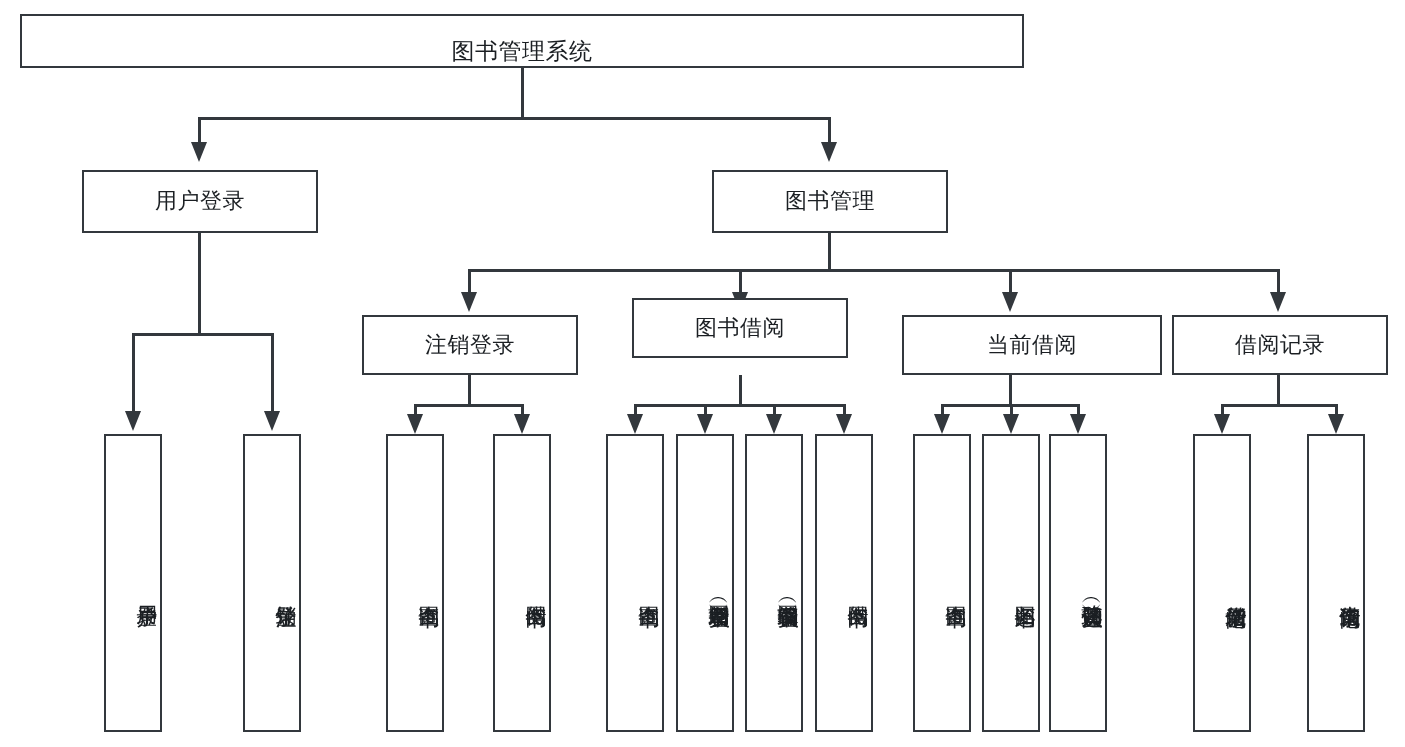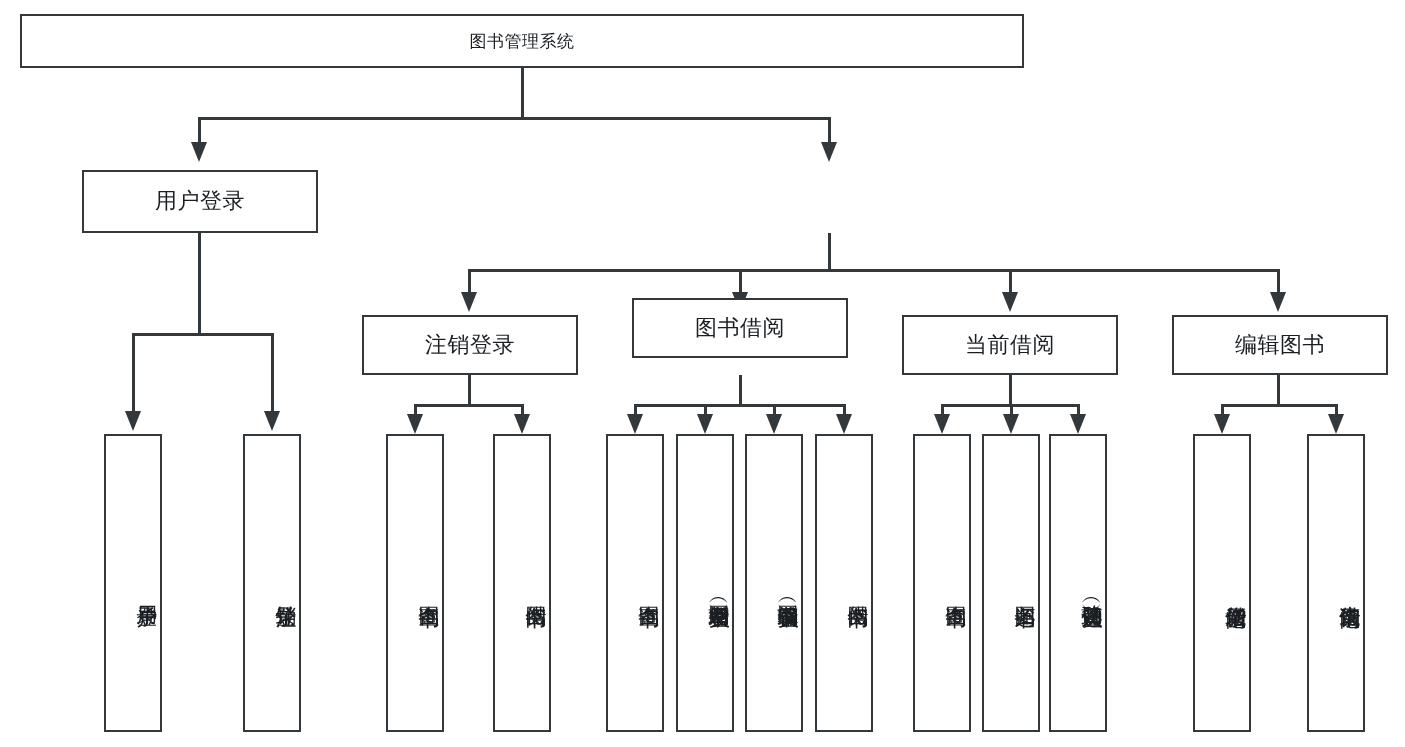--- a/index.html
+++ b/index.html
@@ -42,21 +42,22 @@
     align-items: flex-start;
     justify-content: center;
     padding-top: 14px;
   }
   .node.v .vtxt {
     writing-mode: vertical-rl;
     text-orientation: upright;
     white-space: nowrap;
   }
   .node.root {
-    font-size: 17px;
+    font-size: 23px;
+    align-items: flex-end;
   }
 
   
   .ln {
     position: absolute;
     background: #33383d;
   }
   .vln { width: 3px; }
   .hln { height: 3px; }
 
@@ -94,20 +95,23 @@
 
   <div class="ln hln" style="left:198px; top:117px; width:632px; height:3px;"></div>
 
   <div class="ln vln" style="left:198px; top:117px; width:3px; height:27px;"></div>
   <div class="arrow" style="left:191px; top:142px;"></div>
   <div class="ln vln" style="left:828px; top:117px; width:3px; height:27px;"></div>
   <div class="arrow" style="left:821px; top:142px;"></div>
 
   <div class="node h" style="left:82px; top:170px; width:236px; height:63px;">
     <span>用户登录</span>
+  </div>
+  <div class="node h" style="left:712px; top:170px; width:236px; height:63px;">
+    <span>图书管理</span>
   </div>
 
   <div class="ln vln" style="left:198px; top:233px; width:3px; height:102px;"></div>
   <div class="ln hln" style="left:132px; top:333px; width:142px; height:3px;"></div>
   <div class="ln vln" style="left:132px; top:333px; width:3px; height:80px;"></div>
   <div class="arrow" style="left:125px; top:411px;"></div>
   <div class="ln vln" style="left:271px; top:333px; width:3px; height:80px;"></div>
   <div class="arrow" style="left:264px; top:411px;"></div>
 
   <div class="ln vln" style="left:828px; top:233px; width:3px; height:38px;"></div>
@@ -120,25 +124,25 @@
   <div class="arrow" style="left:1002px; top:292px;"></div>
   <div class="ln vln" style="left:1277px; top:269px; width:3px; height:28px;"></div>
   <div class="arrow" style="left:1270px; top:292px;"></div>
 
   <div class="node h" style="left:362px; top:315px; width:216px; height:60px;">
     <span>注销登录</span>
   </div>
   <div class="node h" style="left:632px; top:298px; width:216px; height:60px;">
     <span>图书借阅</span>
   </div>
-  <div class="node h" style="left:902px; top:315px; width:216px; height:60px;">
+  <div class="node h" style="left:902px; top:315px; width:260px; height:60px;">
     <span>当前借阅</span>
   </div>
   <div class="node h" style="left:1172px; top:315px; width:216px; height:60px;">
-    <span>编辑图书</span>
+    <span>借阅记录</span>
   </div>
 
   <div class="ln vln" style="left:468px; top:375px; width:3px; height:31px;"></div>
   <div class="ln hln" style="left:414px; top:404px; width:110px; height:3px;"></div>
   <div class="ln vln" style="left:414px; top:404px; width:3px; height:12px;"></div>
   <div class="arrow" style="left:407px; top:414px;"></div>
   <div class="ln vln" style="left:521px; top:404px; width:3px; height:12px;"></div>
   <div class="arrow" style="left:514px; top:414px;"></div>
 
   <div class="ln vln" style="left:739px; top:375px; width:3px; height:31px;"></div>

